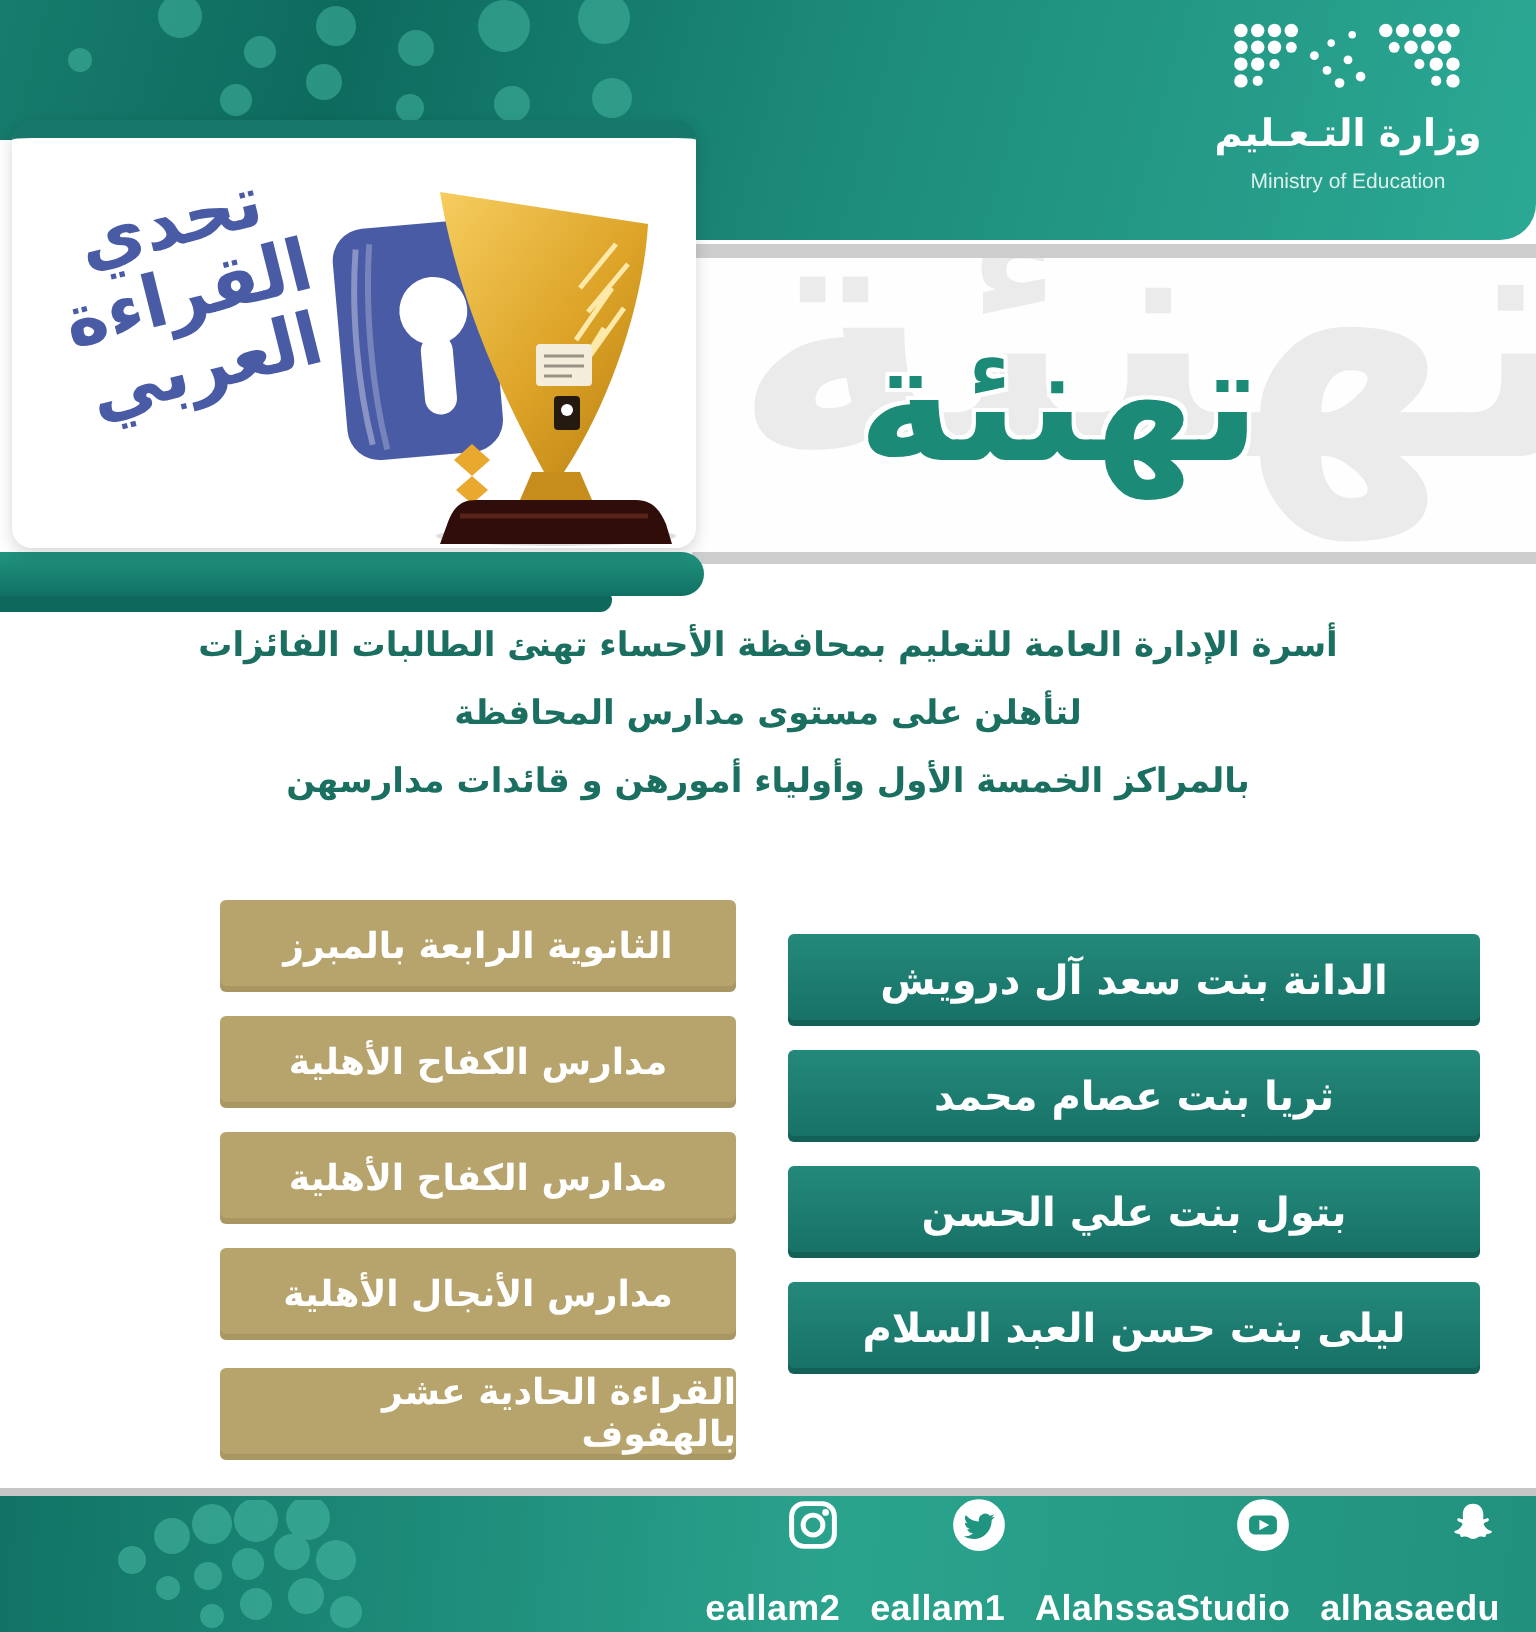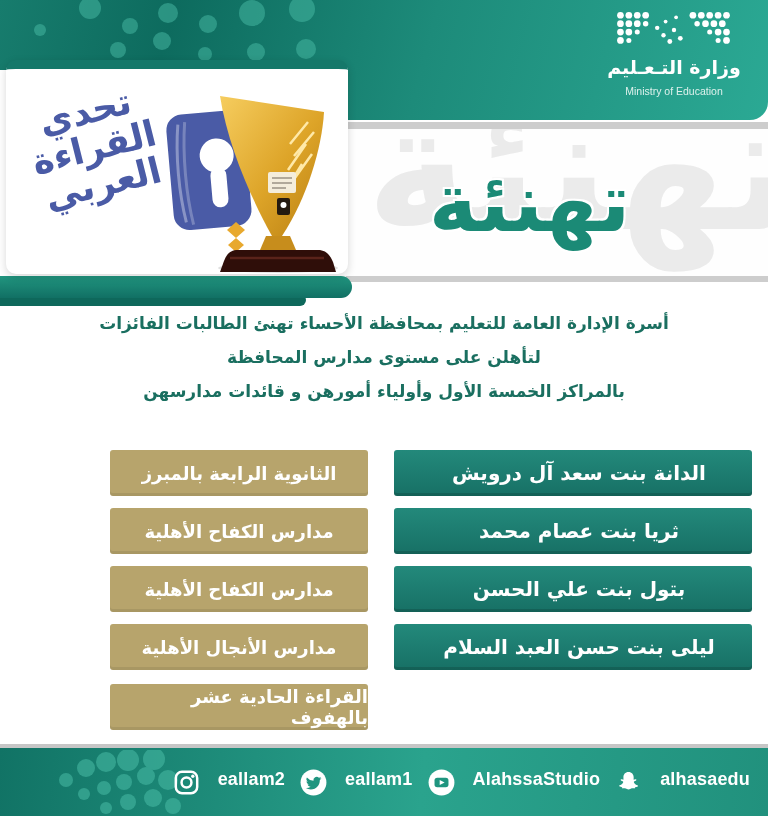--- a/index.html
+++ b/index.html
@@ -62,46 +62,45 @@
   .message {
     position:absolute; left:0; top:306px; width:768px; z-index:2;
     direction:rtl; text-align:center; color:#1a6f60; font-weight:bold;
     font-size:17px; line-height:34px;
   }
   
   .winners { position:absolute; left:0; top:450px; width:768px; height:286px; z-index:2; }
   .wrow { position:absolute; left:0; width:768px; height:46px; }
   .wrow.r0{top:0} .wrow.r1{top:58px} .wrow.r2{top:116px} .wrow.r3{top:174px} .wrow.r4{top:234px}
   .name-btn {
-    position:absolute; left:394px; top:0; width:346px; height:46px;
+    position:absolute; left:394px; top:17px; width:346px; height:46px;
     background:linear-gradient(180deg,#23897b,#177065); border-radius:3px;
     display:flex; align-items:center; justify-content:center; direction:rtl;
     color:#ffffff; font-weight:bold; font-size:20px;
     box-shadow:inset 0 -3px 0 rgba(0,0,0,.14);
-    padding-left:12px;
   }
   .school-btn {
     position:absolute; left:110px; top:0; width:258px; height:46px;
     background:#b7a46c; border-radius:3px;
     display:flex; align-items:center; justify-content:center; direction:rtl;
     color:#ffffff; font-weight:bold; font-size:18px;
     box-shadow:inset 0 -3px 0 rgba(0,0,0,.08);
   }
   
   .footer-line { position:absolute; left:0; top:744px; width:768px; height:4px; background:#c6c6c6; }
   .footer {
     position:absolute; left:0; top:748px; width:768px; height:68px;
     background:linear-gradient(95deg,#117365 0%,#2aa38d 55%,#21917d 100%);
   }
   .footer-dots { position:absolute; left:8px; top:2px; }
   .social {
     position:absolute; right:18px; top:0; height:100%;
     display:flex; align-items:center; gap:15px;
   }
-  .social-item { display:flex; align-items:flex-start; gap:18px; }
+  .social-item { display:flex; align-items:flex-end; gap:18px;flex-direction:column; }
   .social-item .handle {
     color:#ffffff; font-family:"Liberation Sans",sans-serif;
     font-weight:bold; font-size:18px; letter-spacing:.2px;
   }
 </style>
 </head>
 <body>
 
 <div class="poster">
 

